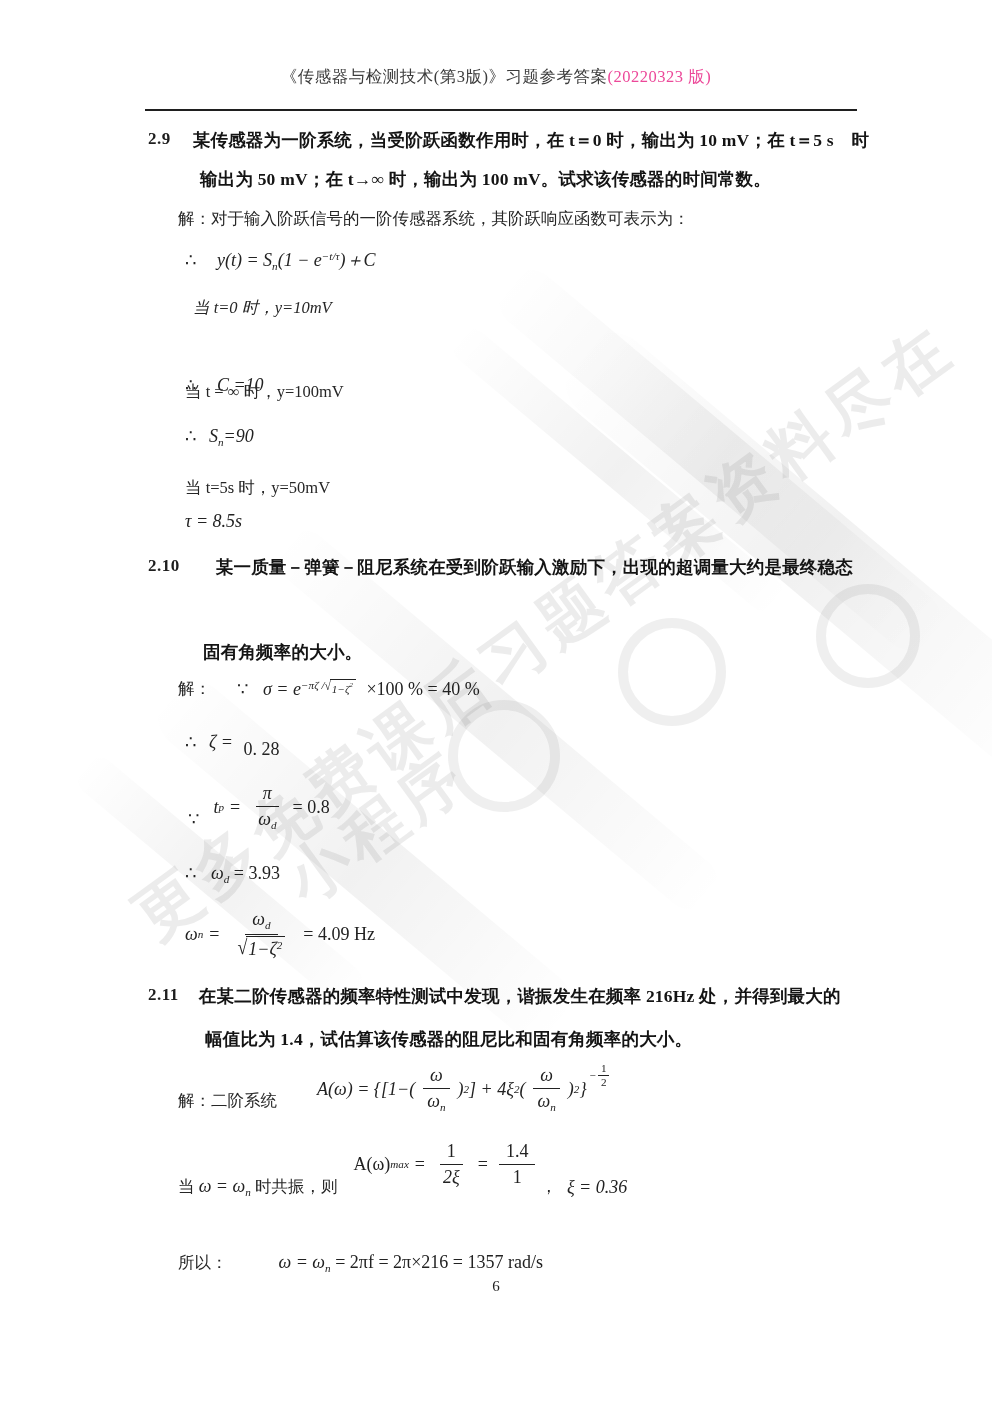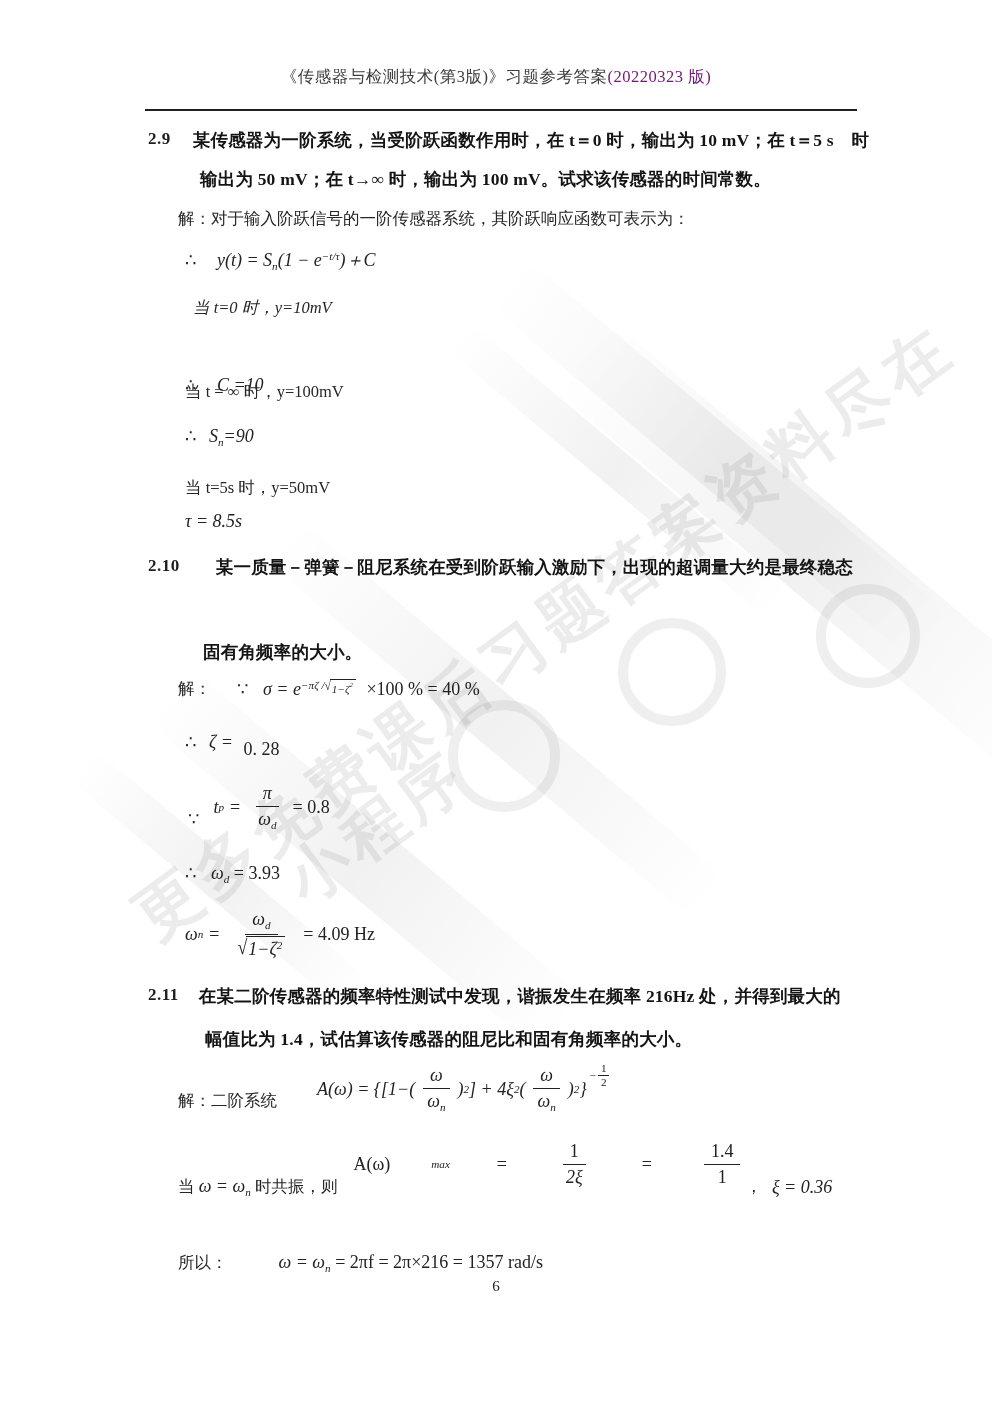--- a/index.html
+++ b/index.html
@@ -21,21 +21,21 @@
     font-family:"Liberation Sans","DejaVu Sans",sans-serif;
     font-weight:900;color:rgba(70,70,70,0.10);
     transform-origin:left bottom;transform:rotate(-36deg);
     letter-spacing:7px;}
   .wm-circle{position:absolute;border:10px solid rgba(80,80,80,0.09);
     border-radius:50%;}
 
   
   .hdr{left:0;top:66px;width:100%;text-align:center;
     font-size:16.5px;color:#3c3c3c;letter-spacing:0.5px;}
-  .ver{color:#701a75;}
+  .ver{color:#ec4899;}
   .rule{left:145px;top:109px;width:712px;height:2.4px;background:#1f1f1f;}
   .pageno{left:0;top:1278px;width:100%;text-align:center;font-size:15px;color:#222;}
 
   
   .qrow{display:flex;}
   .qnum{font-weight:bold;font-size:17px;letter-spacing:0.5px;}
   .qtext{font-weight:bold;font-size:17.5px;line-height:1.35;letter-spacing:0.2px;color:#141414;}
   .sol{font-size:16.5px;color:#262626;}
 
   
@@ -53,21 +53,21 @@
   .fd{padding:1px 7px 0 7px;}
   .rad{display:inline-flex;align-items:flex-start;}
   .radsign{font-style:normal;transform:scaleY(1.15);margin-right:-1px;}
   .radbody{border-top:1.2px solid #222;padding:1px 3px 0 2px;}
   .expfrac{display:inline-flex;align-items:center;margin-left:3px;
            transform:translateY(-14px);font-size:0.62em;}
   .mini{display:inline-flex;flex-direction:column;align-items:center;
         line-height:1.15;margin-left:2px;}
   .mn{border-bottom:1px solid #222;padding:0 3px;}
   .low{position:relative;top:7px;}
-  .raise{margin-bottom:12px;gap:41px;}
+  .raise{margin-bottom:12px;}
 </style>
 </head>
 <body>
 
 <div class="page">
 
   <div class="wm-layer">
     <div class="streak" style="left:690px;top:180px;width:60px;height:560px;transform:rotate(-50deg);"></div>
     <div class="streak" style="left:770px;top:240px;width:90px;height:620px;transform:rotate(-50deg);"></div>
     <div class="streak" style="left:600px;top:260px;width:36px;height:420px;transform:rotate(-50deg);"></div>

